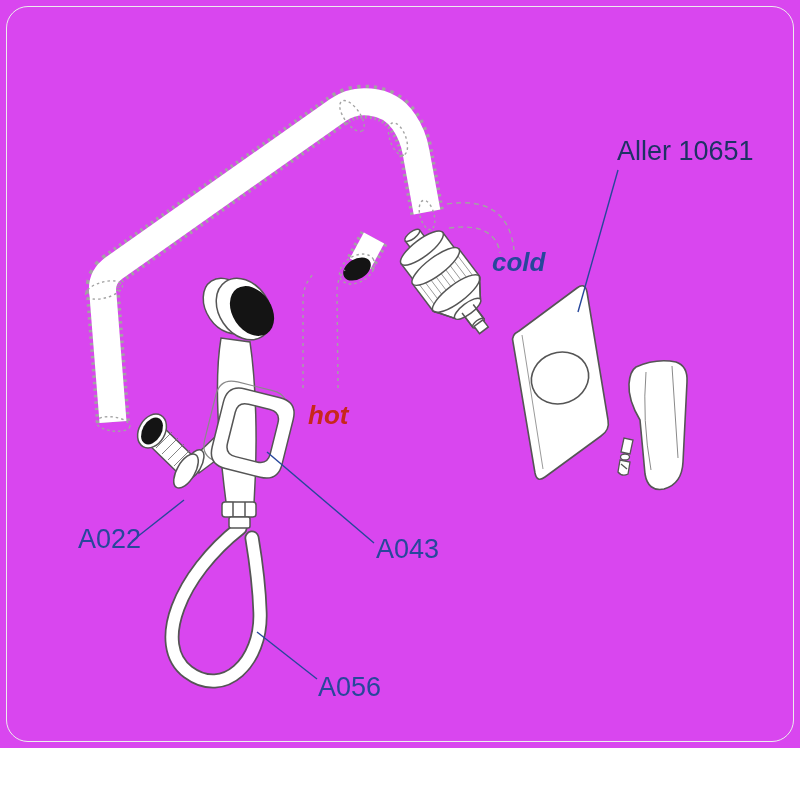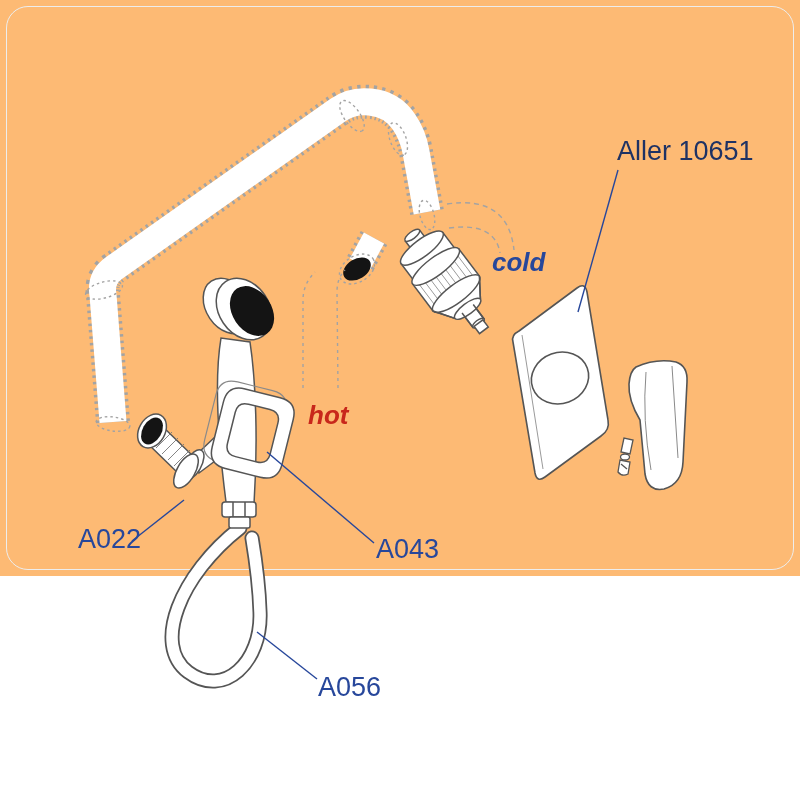--- a/index.html
+++ b/index.html
@@ -1,17 +1,17 @@
 <!DOCTYPE html>
 <html><head>
 <meta charset="utf-8">
 <style>
   html, body { margin: 0; padding: 0; background: #ffffff; }
   body { width: 800px; height: 800px; overflow: hidden; font-family: "Liberation Sans", sans-serif; }
-  .canvas { position: relative; width: 800px; height: 576px; background: #fdba74; }
+  .canvas { position: relative; width: 800px; height: 748px; background: #d946ef; }
   .frame { position: absolute; inset: 6px; border: 1px solid #ededed; border-radius: 22px; pointer-events: none; }
   svg { position: absolute; left: 0; top: 0; }
   text { font-family: "Liberation Sans", sans-serif; }
   .lbl { font-size: 27px; }
   .io  { font-size: 26px; font-style: italic; font-weight: bold; }
 </style>
 </head>
 <body>
 
 <div class="canvas">

